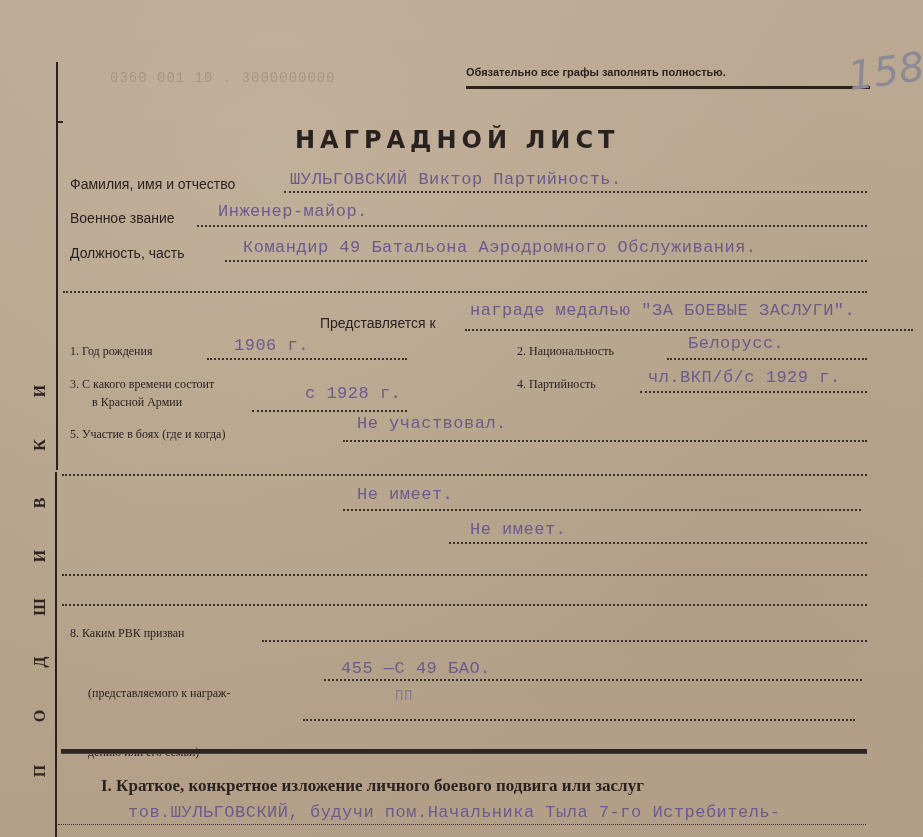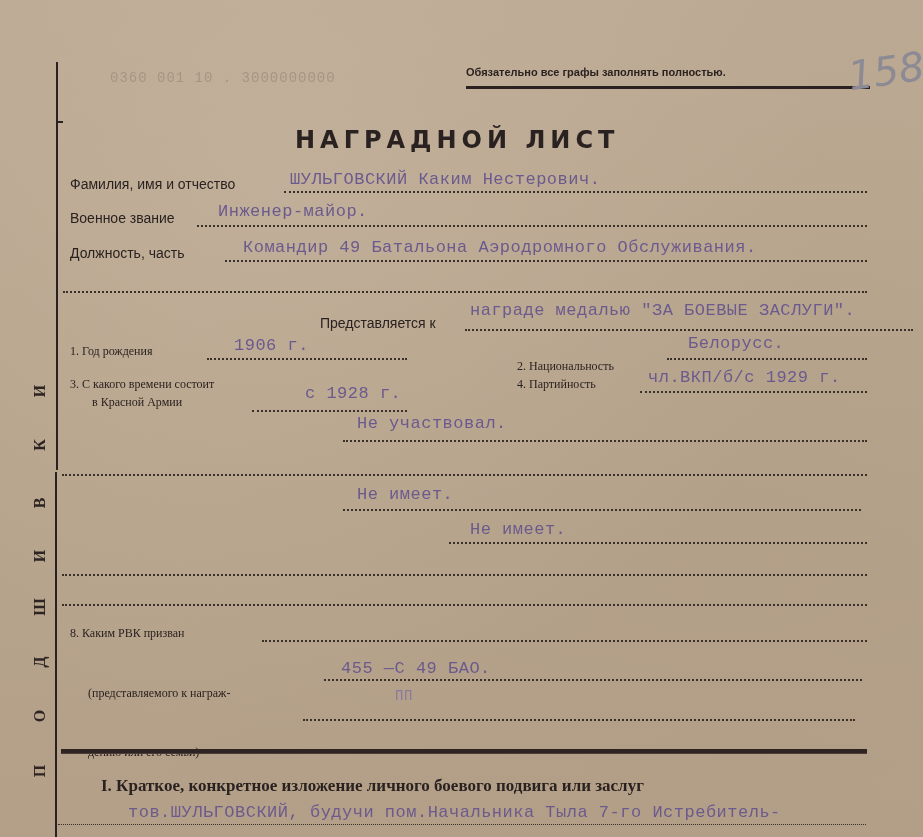--- a/index.html
+++ b/index.html
@@ -54,53 +54,54 @@
 
   <div class="abs notice" style="left:466px; top:66px;">Обязательно все графы заполнять полностью.</div>
   <div class="abs" style="left:466px; top:86px; width:404px; height:3px; background:#2a2220;"></div>
 
   <div class="abs pencil" style="left:848px; top:48px;">158</div>
 
   <div class="abs title" style="left:295px; top:126px;">НАГРАДНОЙ ЛИСТ</div>
 
   <div class="abs print" style="left:70px; top:176px;">Фамилия, имя и отчество</div>
   <div class="dots" style="left:284px; top:191px; width:583px;"></div>
-  <div class="abs typed" style="left:290px; top:170px;">ШУЛЬГОВСКИЙ Каким Нестерович.</div>
+  <div class="abs typed" style="left:290px; top:170px;">ШУЛЬГОВСКИЙ Виктор Партийность.</div>
 
   <div class="abs print" style="left:70px; top:210px;">Военное звание</div>
   <div class="dots" style="left:197px; top:225px; width:670px;"></div>
   <div class="abs typed" style="left:218px; top:202px;">Инженер-майор.</div>
 
   <div class="abs print" style="left:70px; top:245px;">Должность, часть</div>
   <div class="dots" style="left:225px; top:260px; width:642px;"></div>
   <div class="abs typed" style="left:243px; top:238px;">Командир 49 Батальона Аэродромного Обслуживания.</div>
 
   <div class="dots" style="left:63px; top:291px; width:804px;"></div>
 
   <div class="abs print" style="left:320px; top:315px;">Представляется к</div>
   <div class="dots" style="left:465px; top:329px; width:448px;"></div>
   <div class="abs typed" style="left:470px; top:301px;">награде медалью "ЗА БОЕВЫЕ ЗАСЛУГИ".</div>
 
   <div class="abs print-serif" style="left:70px; top:344px;">1. Год рождения</div>
   <div class="dots" style="left:207px; top:358px; width:200px;"></div>
   <div class="abs typed" style="left:234px; top:336px;">1906 г.</div>
 
-  <div class="abs print-serif" style="left:517px; top:344px;margin-top:15px;">2. Национальность</div>
+  <div class="abs print-serif" style="left:517px; top:344px;">2. Национальность</div>
   <div class="dots" style="left:667px; top:358px; width:200px;"></div>
   <div class="abs typed" style="left:688px; top:334px;">Белорусс.</div>
 
   <div class="abs print-serif" style="left:70px; top:377px;">3. С какого времени состоит</div>
   <div class="abs print-serif" style="left:92px; top:395px;">в Красной Армии</div>
   <div class="dots" style="left:252px; top:410px; width:155px;"></div>
   <div class="abs typed" style="left:305px; top:384px;">с 1928 г.</div>
 
   <div class="abs print-serif" style="left:517px; top:377px;">4. Партийность</div>
   <div class="dots" style="left:640px; top:391px; width:227px;"></div>
   <div class="abs typed" style="left:648px; top:368px;">чл.ВКП/б/с 1929 г.</div>
 
+  <div class="abs print-serif" style="left:70px; top:427px;">5. Участие в боях (где и когда)</div>
   <div class="dots" style="left:343px; top:440px; width:524px;"></div>
   <div class="abs typed" style="left:357px; top:414px;">Не участвовал.</div>
   <div class="dots" style="left:62px; top:474px; width:805px;"></div>
 
   <div class="dots" style="left:343px; top:509px; width:518px;"></div>
   <div class="abs typed" style="left:357px; top:485px;">Не имеет.</div>
 
   <div class="dots" style="left:449px; top:542px; width:418px;"></div>
   <div class="abs typed" style="left:470px; top:520px;">Не имеет.</div>
   <div class="dots" style="left:62px; top:574px; width:805px;"></div>

